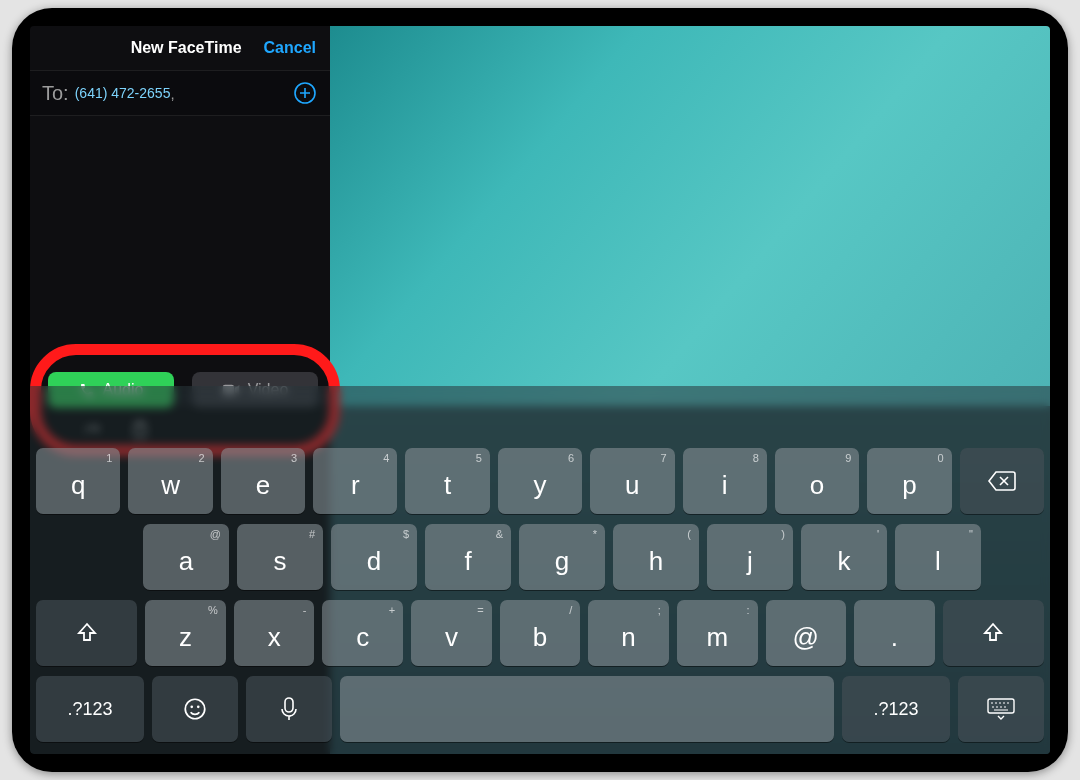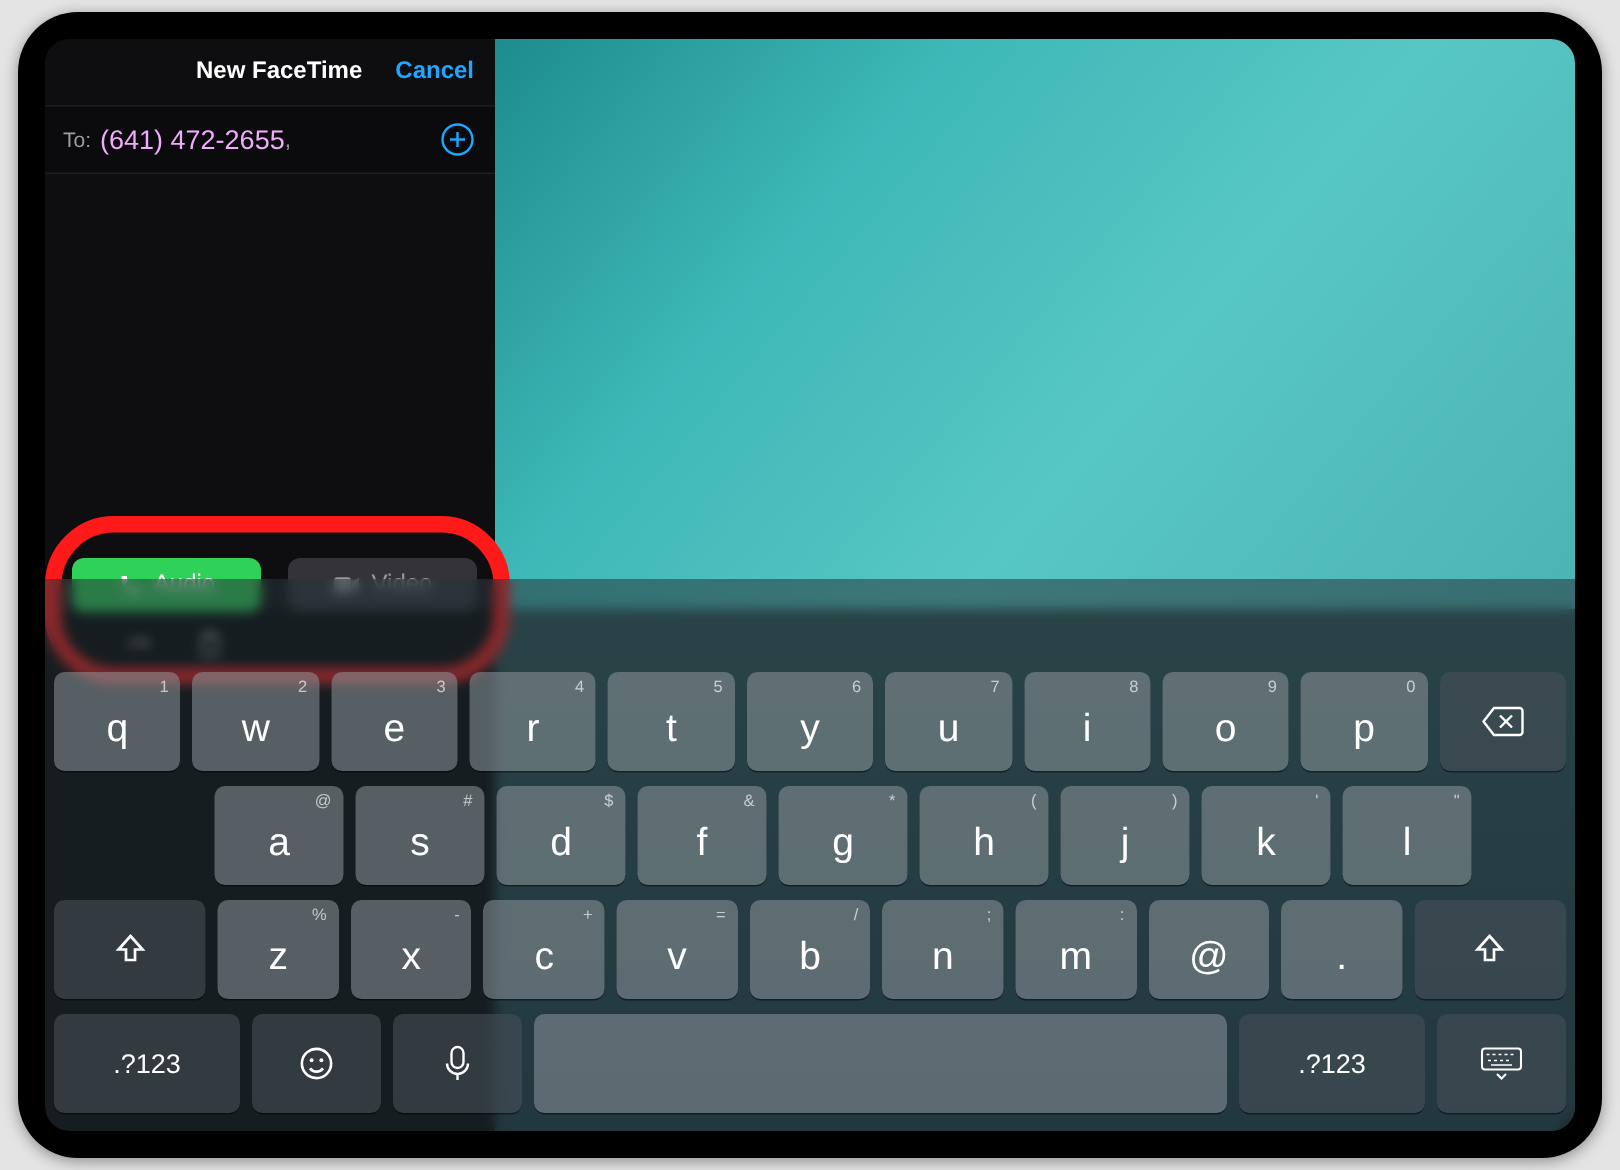--- a/index.html
+++ b/index.html
@@ -1,28 +1,28 @@
 <!DOCTYPE html>
 <html><head>
 <meta charset="utf-8">
 <style>
   * { box-sizing: border-box; margin: 0; padding: 0; font-family: -apple-system, "Helvetica Neue", Arial, sans-serif; -webkit-font-smoothing: antialiased; }
   body { width:1080px; height:780px; background:#e4e4e4; overflow:hidden; }
   .device { position:absolute; left:12px; top:8px; width:1056px; height:764px; background:#000; border-radius:40px; box-shadow:0 2px 10px rgba(0,0,0,0.4); }
-  .screen { position:absolute; left:18px; top:18px; right:18px; bottom:18px; border-radius:16px; overflow:hidden; background:#000; }
+  .screen { position:absolute; left:18px; top:18px; right:18px; bottom:18px; border-radius:4px; overflow:hidden; background:#000; }
   .camera-area { position:absolute; left:300px; right:0; top:0; bottom:0; }
   .camera-feed { position:absolute; left:0; right:0; top:0; height:380px; background:linear-gradient(130deg,#1d8c8f 0%,#3eb8b8 30%,#57c7c4 60%,#4db3b5 100%); }
   .camera-below { position:absolute; left:0; right:0; top:380px; bottom:0; background:linear-gradient(#2a5558,#1c3d44); }
   .sidebar { position:absolute; left:0; top:0; width:300px; height:380px; background:rgba(16,16,20,0.86); }
   .sidebar-header { display:flex; align-items:center; justify-content:flex-end; height:44px; padding:0 14px 0 0; gap:22px; }
   .sidebar-title { color:#fff; font-size:16px; font-weight:600; }
   .sidebar-cancel { color:#1fa7ff; font-size:16px; font-weight:700; }
   .to-row { display:flex; align-items:center; height:46px; padding:0 12px; border-top:1px solid rgba(255,255,255,0.08); border-bottom:1px solid rgba(255,255,255,0.08); background:rgba(0,0,0,0.15); }
-  .to-label { color:#9c9c9c; font-size:14px; margin-right:6px; }
-  .to-number { color:#f0abfc; font-size:18px; }
+  .to-label { color:#9c9c9c; font-size:20px; margin-right:6px; }
+  .to-number { color:#7dd3fc; font-size:14px; }
   .to-comma { color:#9c9c9c; font-size:15px; }
   .to-add { margin-left:auto; width:26px; height:26px; display:flex; align-items:center; justify-content:center; }
   .to-add svg { width:24px; height:24px; }
   .call-row { position:absolute; left:18px; top:346px; display:flex; gap:18px; }
   .call-btn { height:36px; width:126px; border-radius:8px; display:flex; align-items:center; justify-content:center; gap:8px; font-size:16px; font-weight:500; }
   .call-audio { background:#2fd158; color:#fff; }
   .call-video { background:rgba(120,120,128,0.35); color:rgba(255,255,255,0.5); }
   .small-icons { position:absolute; left:52px; top:394px; display:flex; gap:28px; }
   .small-icons svg { width:20px; height:20px; }
   .annot { position:absolute; left:0px; top:318px; width:310px; height:112px; border:11px solid #ff1a1a; border-radius:46px; pointer-events:none; }
@@ -30,21 +30,21 @@
   .kb-bg { position:absolute; left:0; right:0; top:-56px; bottom:0; background:rgba(40,52,58,0.55); backdrop-filter:blur(4px); }
   .kb-rows { position:relative; }
   .kb-row { display:flex; gap:8px; margin-bottom:10px; justify-content:center; }
   .key { background:rgba(140,150,155,0.55); border-radius:7px; height:66px; display:flex; flex-direction:column; align-items:center; justify-content:center; color:#fff; font-size:26px; position:relative; box-shadow:0 1px 0 rgba(0,0,0,0.45); }
   .key .hint { position:absolute; top:4px; right:8px; font-size:11px; color:rgba(255,255,255,0.65); }
   .key .main { font-size:26px; line-height:1; margin-top:8px; }
   .key-w1 { width:86px; }
   .key-del { width:86px; }
   .key-ret { width:128px; font-size:18px; }
   .key-shift { width:108px; }
-  .key-mode { width:124px; font-size:18px; }
+  .key-mode { width:108px; font-size:18px; }
   .key-emoji { width:86px; }
   .key-mic { width:86px; }
   .key-space { flex:1; }
   .key-hide { width:86px; }
   .key-dark { background:rgba(70,80,86,0.6); }
   svg { display:block; }
 </style>
 </head>
 <body>
 

